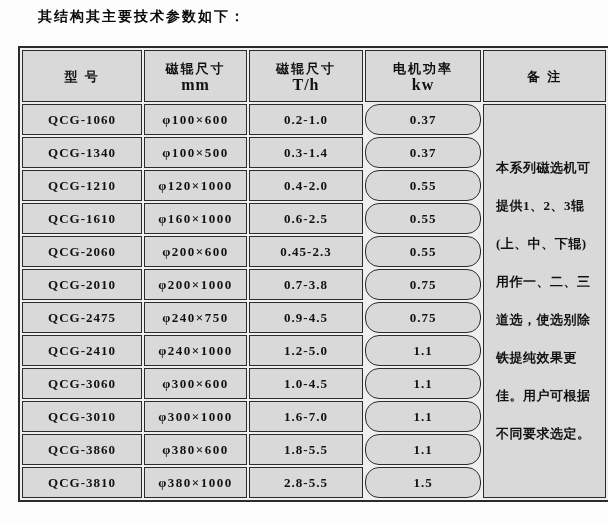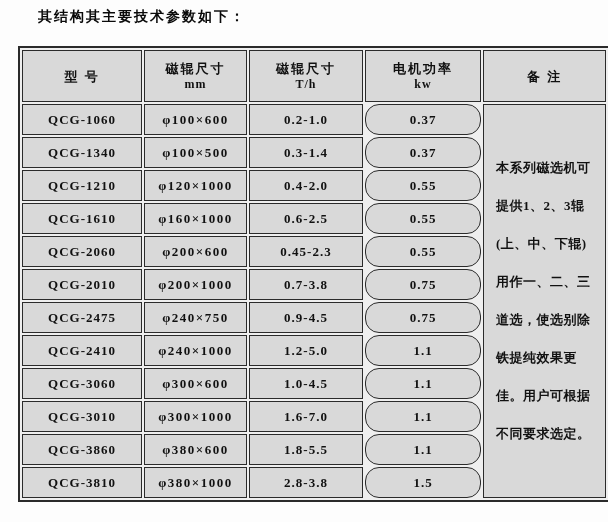--- a/index.html
+++ b/index.html
@@ -42,21 +42,21 @@
     text-align: center;
     vertical-align: middle;
     font-weight: bold;
     font-size: 13px;
     padding: 0;
     overflow: hidden;
   }
   .spec-table th { height: 50px; }
   .spec-table td { height: 29px; }
   .hdr-title { letter-spacing: 2px; line-height: 17px; }
-  .hdr-unit  { font-size: 12px; letter-spacing: 1px; line-height: 15px; }
+  .hdr-unit  { font-size: 16px; letter-spacing: 1px; line-height: 15px; }
   .cell-model    { letter-spacing: 1px; }
   .cell-size     { letter-spacing: 1.5px; }
   .cell-capacity { letter-spacing: 1px; }
   .cell-power    { letter-spacing: 1px; border-radius: 14px; }
   td.remark-cell {
     text-align: left;
     vertical-align: middle;
     padding: 0 12px;
     font-size: 13px;
     line-height: 38px;
@@ -162,17 +162,17 @@
     </tr>
     <tr>
       <td class="cell-model">QCG-3860</td>
       <td class="cell-size">φ380×600</td>
       <td class="cell-capacity">1.8-5.5</td>
       <td class="cell-power">1.1</td>
     </tr>
     <tr>
       <td class="cell-model">QCG-3810</td>
       <td class="cell-size">φ380×1000</td>
-      <td class="cell-capacity">2.8-3.8</td>
+      <td class="cell-capacity">2.8-5.5</td>
       <td class="cell-power">1.5</td>
     </tr>
   </tbody>
 </table>
 
 </body></html>

